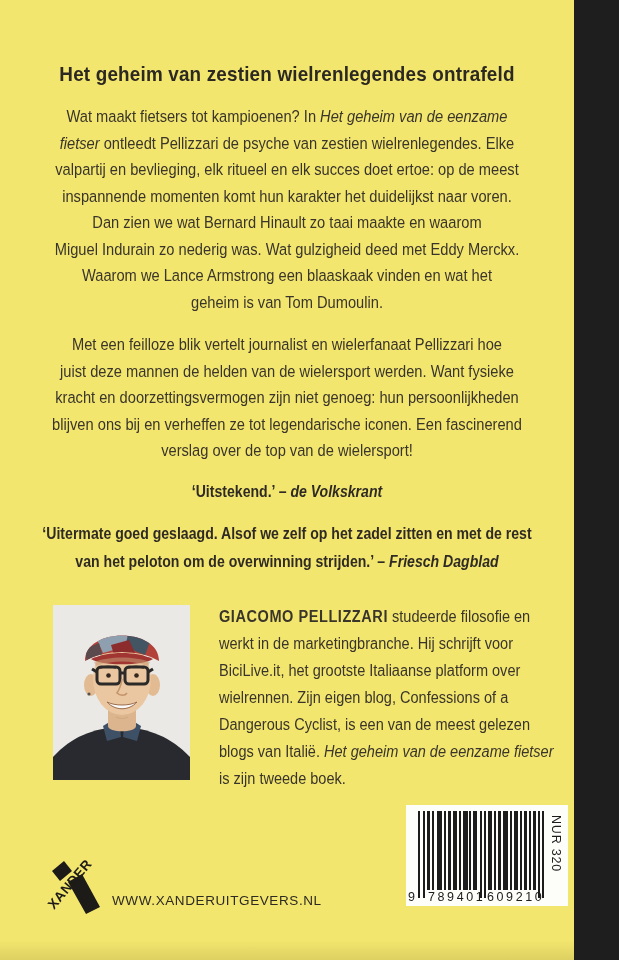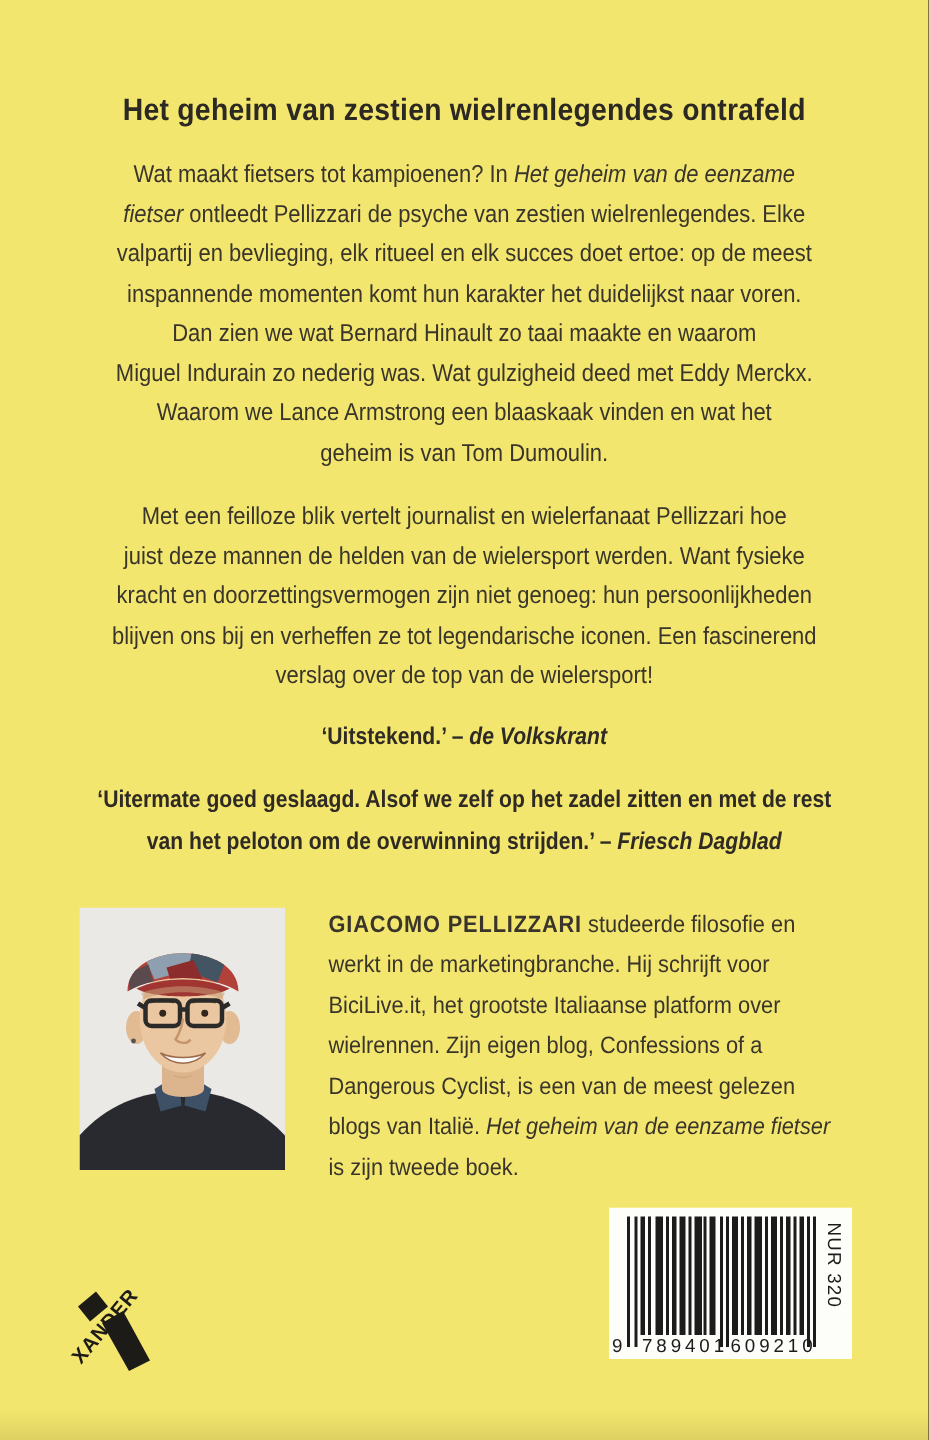--- a/index.html
+++ b/index.html
@@ -1,17 +1,17 @@
 <!DOCTYPE html>
 <html><head>
 <meta charset="utf-8">
 <style>
   html,body{margin:0;padding:0;background:#1e1e1e;}
   .cover{
-    position:relative;width:619px;height:960px;overflow:hidden;
+    position:relative;width:574px;height:960px;overflow:hidden;
     background:#f3e66e;
     color:#393429;
     font-family:"Liberation Sans",sans-serif;
   }
   .it{font-style:italic;}
   .bd{font-weight:700;}
   .tline{white-space:nowrap;}
   .title{
     position:absolute;top:62px;left:0;right:0;text-align:center;
     font-size:20.5px;font-weight:700;color:#2c2822;letter-spacing:.2px;
@@ -146,20 +146,21 @@
       <div class="tline"><span>blogs van Italië. </span><span class="it">Het geheim van de eenzame fietser</span></div>
       <div class="tline"><span>is zijn tweede boek.</span></div>
     </div>
 
   <svg class="logo" viewBox="0 0 64 66">
     <polygon points="6,18 18,8 26,18 14,28" fill="#1d1b18"></polygon>
     <polygon points="22,29 36,21 54,54 40,61" fill="#1d1b18"></polygon>
     <text transform="translate(8,57) rotate(-50)" font-family="Liberation Sans, sans-serif" font-size="13.5" font-weight="700" letter-spacing="0.5" fill="#1d1b18">XANDER</text>
   </svg>
 
+  <div class="url">WWW.XANDERUITGEVERS.NL</div>
 
   <svg class="barcode" viewBox="0 0 162 101">
     <rect x="0" y="0" width="162" height="101" fill="#fdfdfa"></rect>
     <g fill="#1c1c1c">
       <rect x="12" y="6" width="2" height="87"></rect>
         <rect x="17" y="6" width="2" height="87"></rect>
       <rect x="21" y="6" width="3" height="79"></rect>
         <rect x="26" y="6" width="2" height="79"></rect>
       <rect x="31" y="6" width="5" height="79"></rect>
         <rect x="38" y="6" width="2" height="79"></rect>

